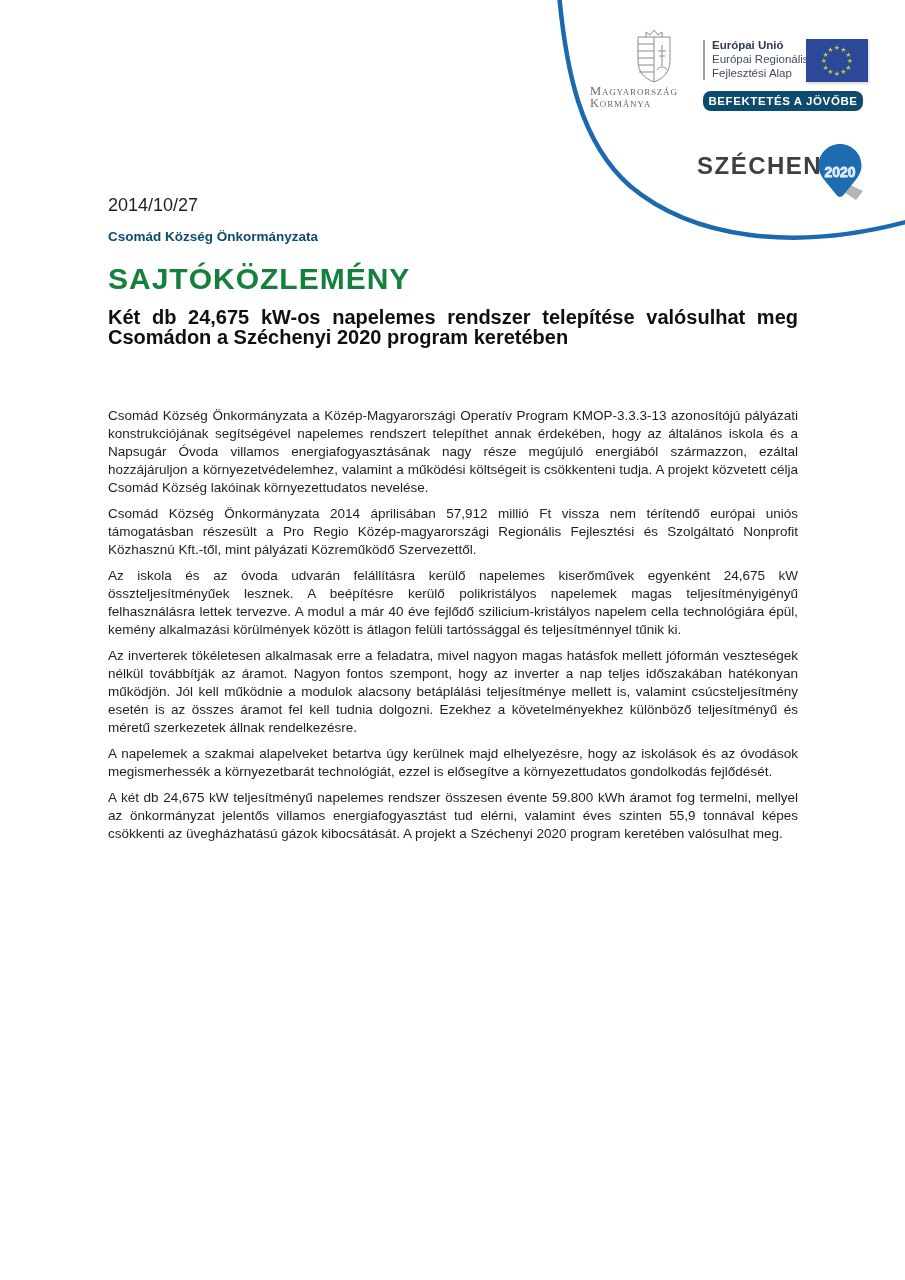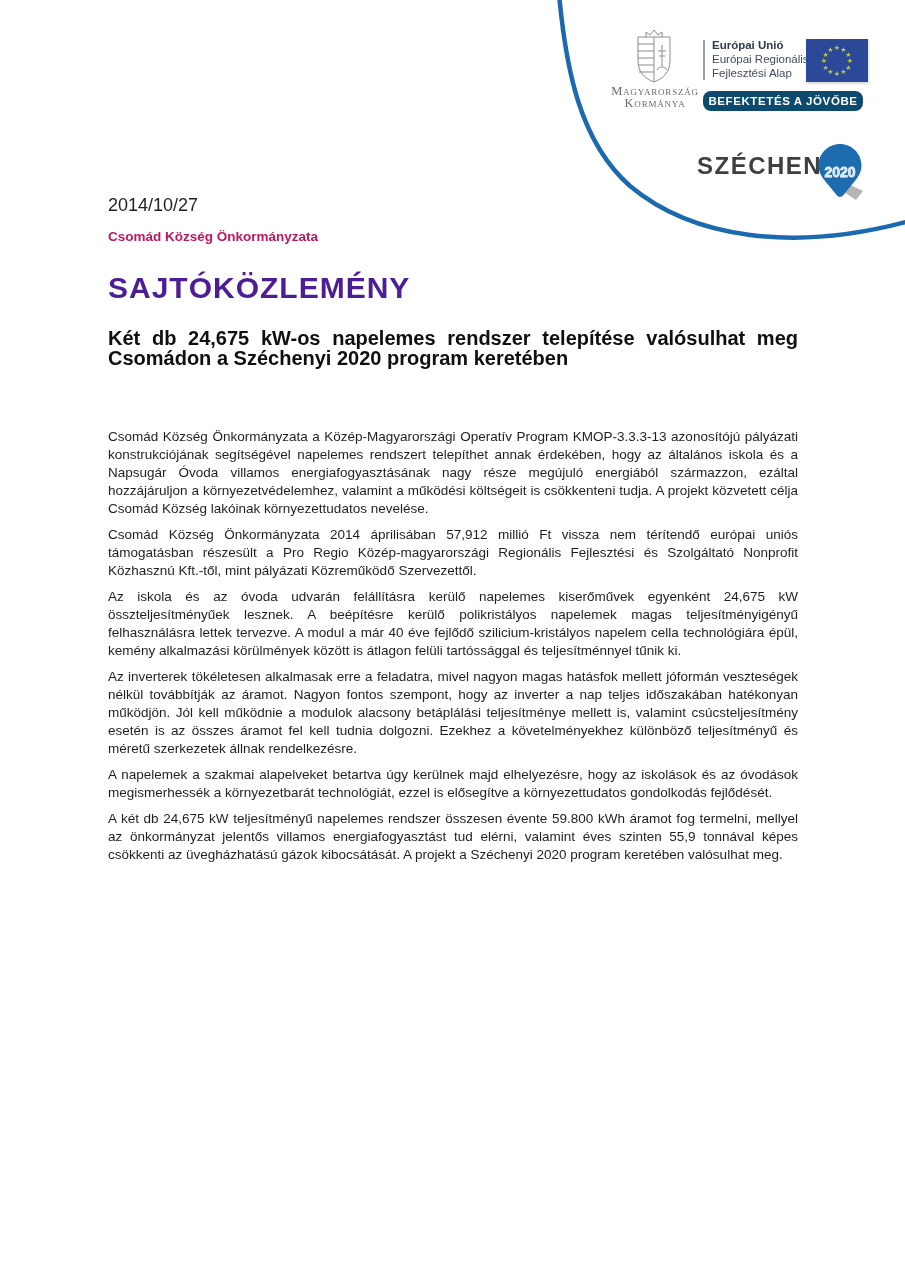--- a/index.html
+++ b/index.html
@@ -4,43 +4,43 @@
 <style>
   html,body{margin:0;padding:0;background:#ffffff;}
   .page{position:relative;width:905px;height:1280px;background:#ffffff;overflow:hidden;
         font-family:"Liberation Sans",sans-serif;color:#1f1f1f;}
 
   
   .arc-svg{position:absolute;left:0;top:0;pointer-events:none;}
 
   
   .coat-svg{position:absolute;left:634px;top:28px;}
-  .govt-text{position:absolute;left:590px;top:86px;width:130px;text-align:center;
+  .govt-text{position:absolute;left:590px;top:86px;width:130px;text-align:left;
              font-family:"Liberation Serif",serif;font-variant:small-caps;
              font-size:12.5px;line-height:11.5px;letter-spacing:0.8px;color:#6e6b66;}
   .eu-divider{position:absolute;left:703px;top:40px;width:1.5px;height:40px;background:#98a1ab;}
   .eu-text{position:absolute;left:712px;top:38px;font-size:11.5px;line-height:14px;color:#414c5e;}
   .eu-text .l1{font-weight:bold;color:#2f3a4a;}
   .eu-flag{position:absolute;left:806px;top:39px;width:62px;height:43px;background:#2c4899;
            box-shadow:1px 2px 2px rgba(0,0,0,0.15);}
   .banner{position:absolute;left:703px;top:91px;width:160px;height:20px;background:#0c4a6e;
           color:#ffffff;font-weight:bold;font-size:11.5px;letter-spacing:0.6px;
           text-align:center;line-height:20px;border-radius:8px;}
   .sz-name{position:absolute;left:697px;top:152px;font-size:24px;font-weight:bold;
            letter-spacing:1.5px;color:#3e3f41;}
   .sz-pin{position:absolute;left:816px;top:143px;width:50px;height:62px;}
   .sz-year{position:absolute;left:0;top:10px;width:48px;text-align:center;
            font-size:14px;font-weight:bold;color:#cfe0f2;margin-top:11px;-webkit-text-stroke:0.8px #eef5fb;}
 
   
   .content{position:absolute;left:108px;top:196px;width:690px;}
   .date{font-size:18px;line-height:18px;margin:0 0 14px 0;}
-  .org{font-size:13.5px;line-height:18px;font-weight:bold;margin:0 0 26px 0;color:#be185d;}
+  .org{font-size:13.5px;line-height:18px;font-weight:bold;margin:0 0 17px 0;color:#0c4a6e;}
   .title{font-size:30px;line-height:32px;font-weight:bold;letter-spacing:1px;
-         color:#4c1d95;margin:0 0 24px 0;}
+         color:#15803d;margin:0 0 12px 0;}
   .subtitle{font-size:13.8px;line-height:18px;font-weight:bold;color:#0f0f0f;margin:0 0 15px 0;}
   .lead{font-size:20px;line-height:20px;font-weight:bold;color:#0f0f0f;
         text-align:justify;margin:0 0 60px 0;}
   .body-p{font-size:13.5px;line-height:18px;text-align:justify;margin:0 0 8px 0;}
 </style>
 </head>
 <body>
 
 <div class="page">
 

